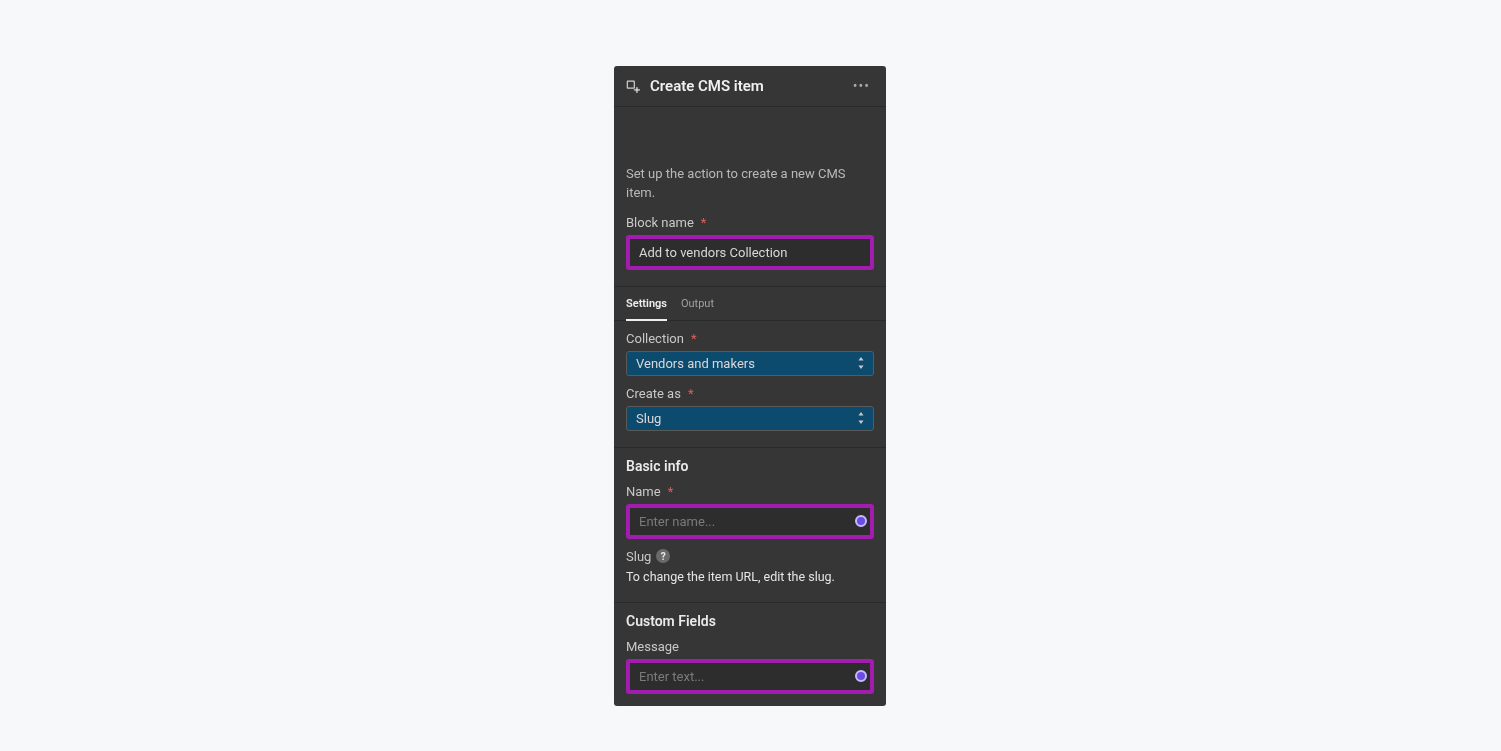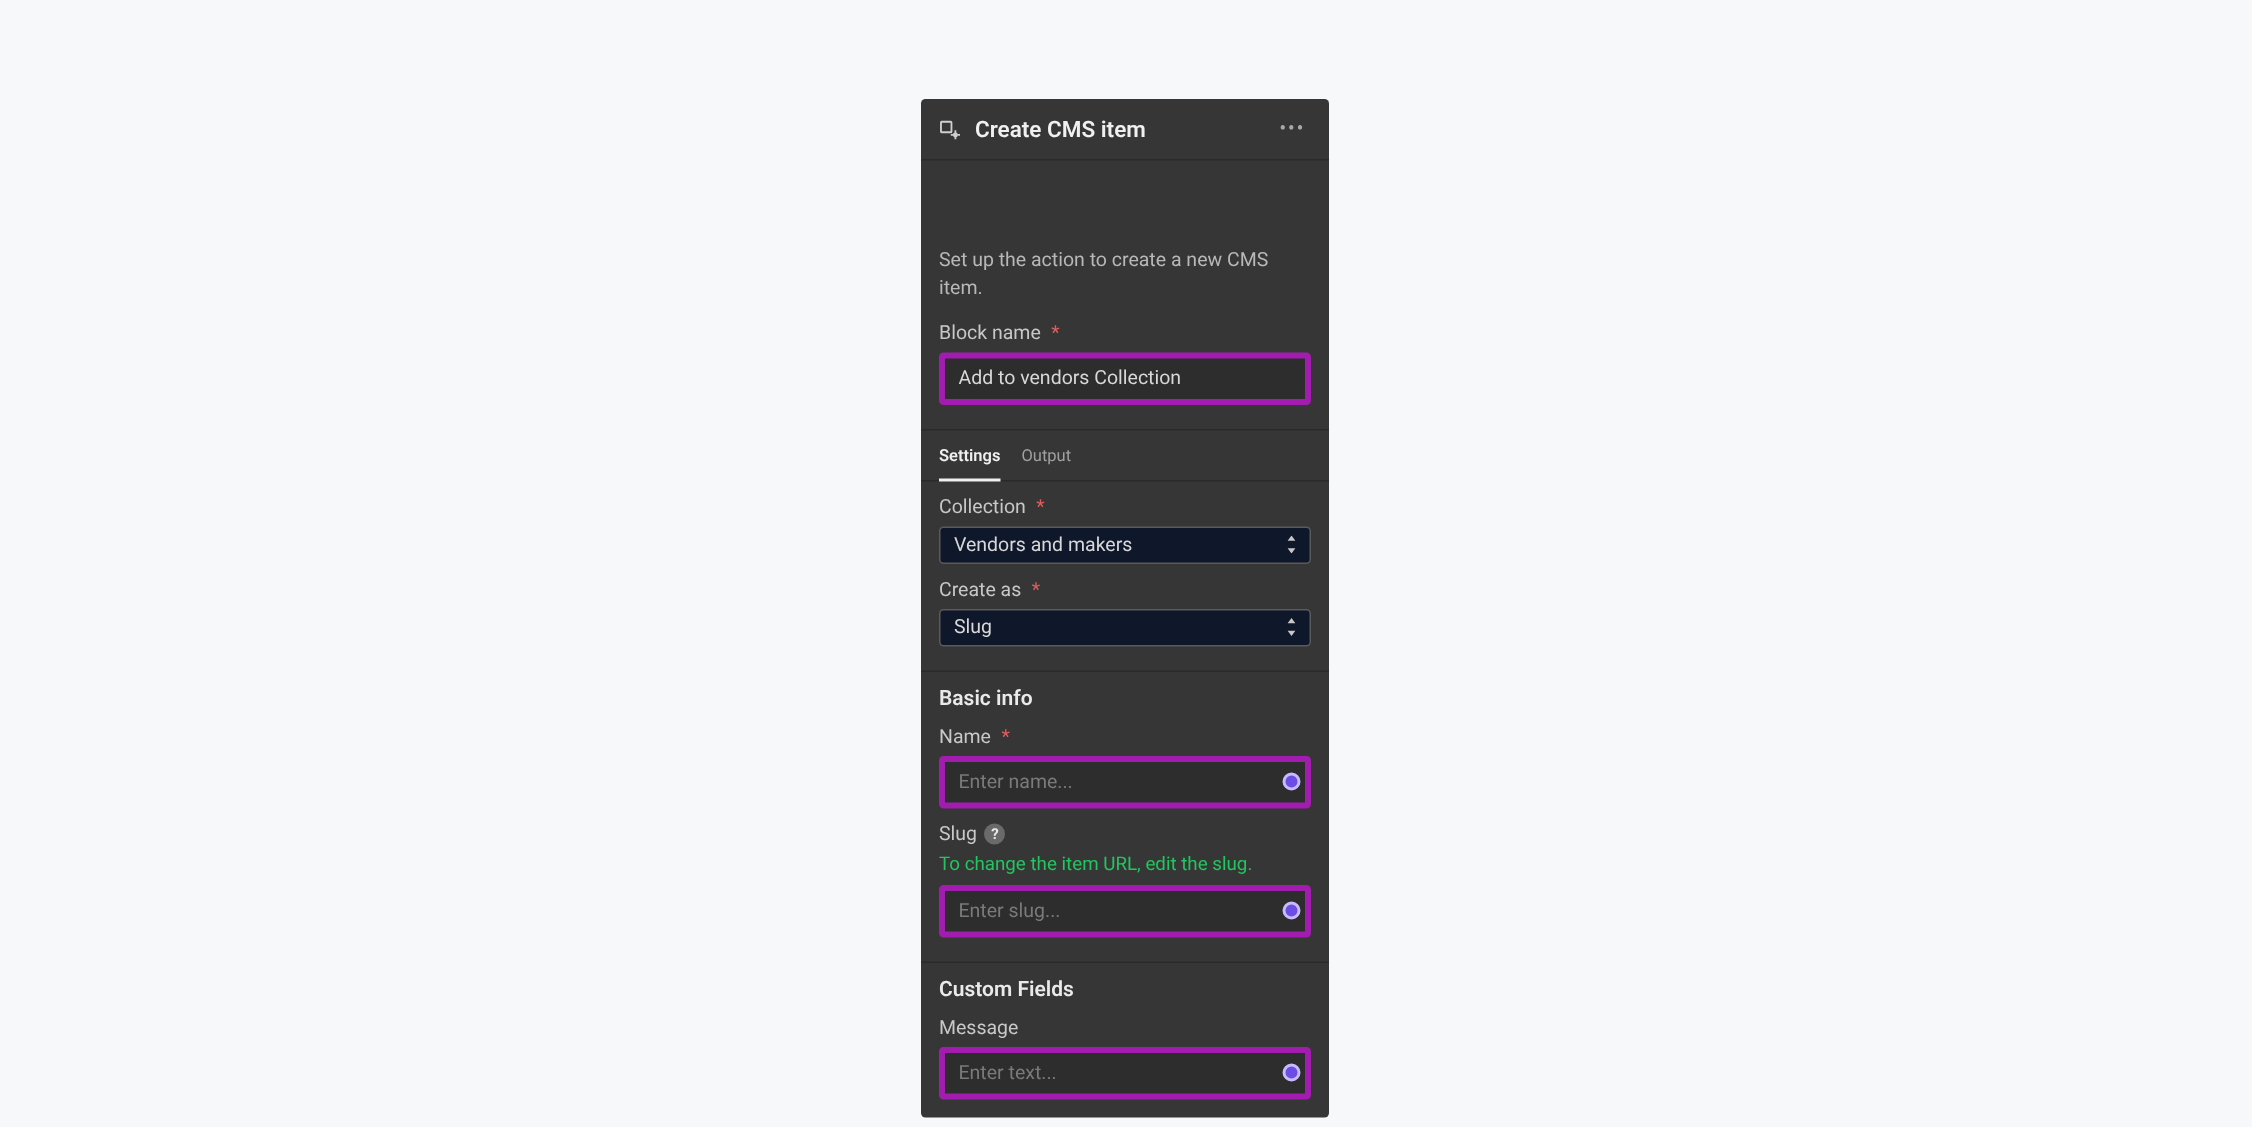--- a/index.html
+++ b/index.html
@@ -74,21 +74,21 @@
     color: #d8d8d8;
     font-size: 13px;
     padding: 6px 9px;
     outline: none;
     font-family: inherit;
   }
   .input::placeholder { color: #7a7a7a; }
   .select-wrap {
     position: relative;
     width: 100%;
-    background: #0f172a;
+    background: #0c4a6e;
     border: 1px solid #5a5a5a;
     border-radius: 3px;
     color: #d8d8d8;
     font-size: 13px;
     padding: 4px 9px;
     cursor: pointer;
   }
   .select-wrap .chev {
     position: absolute;
     right: 7px;
@@ -122,21 +122,21 @@
     height: 2px;
     background: #efefef;
   }
   .section-title {
     color: #eaeaea;
     font-weight: 600;
     font-size: 14px;
     margin-bottom: 10px;
   }
   .helper {
-    color: #22c55e;
+    color: #e5e5e5;
     font-size: 12.5px;
     margin-bottom: 6px;
   }
   .field { margin-bottom: 10px; }
   .field:last-child { margin-bottom: 4px; }
   .input-wrap {
     position: relative;
   }
   .dot-btn {
     position: absolute;
@@ -240,24 +240,20 @@
         <div class="dot-btn"></div>
       </div>
     </div>
 
     <div class="field">
       <div class="label">
         <span>Slug</span>
         <span class="help-icon">?</span>
       </div>
       <div class="helper">To change the item URL, edit the slug.</div>
-      <div class="input-wrap">
-        <input class="input" type="text" placeholder="Enter slug..." style="">
-        <div class="dot-btn"></div>
-      </div>
     </div>
   </div>
 
   <div class="section">
     <div class="section-title">Custom Fields</div>
     <div class="label">Message</div>
     <div class="input-wrap">
       <input class="input" type="text" placeholder="Enter text..." style="">
       <div class="dot-btn"></div>
     </div>

